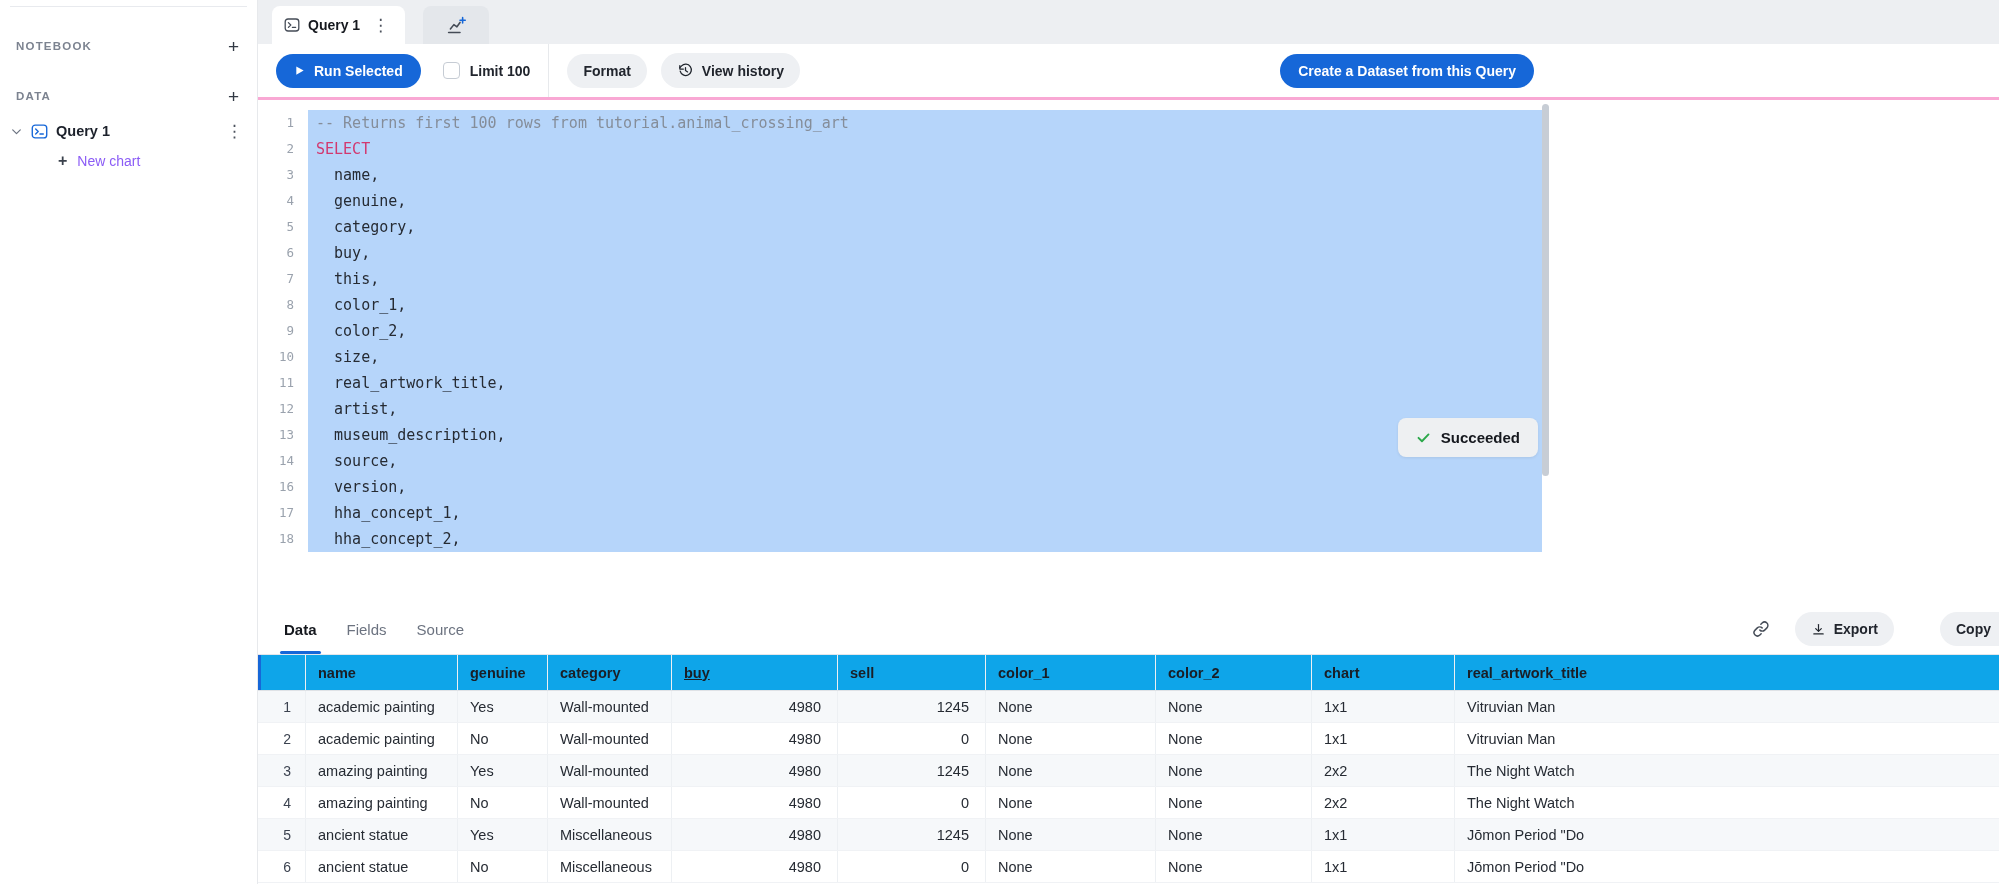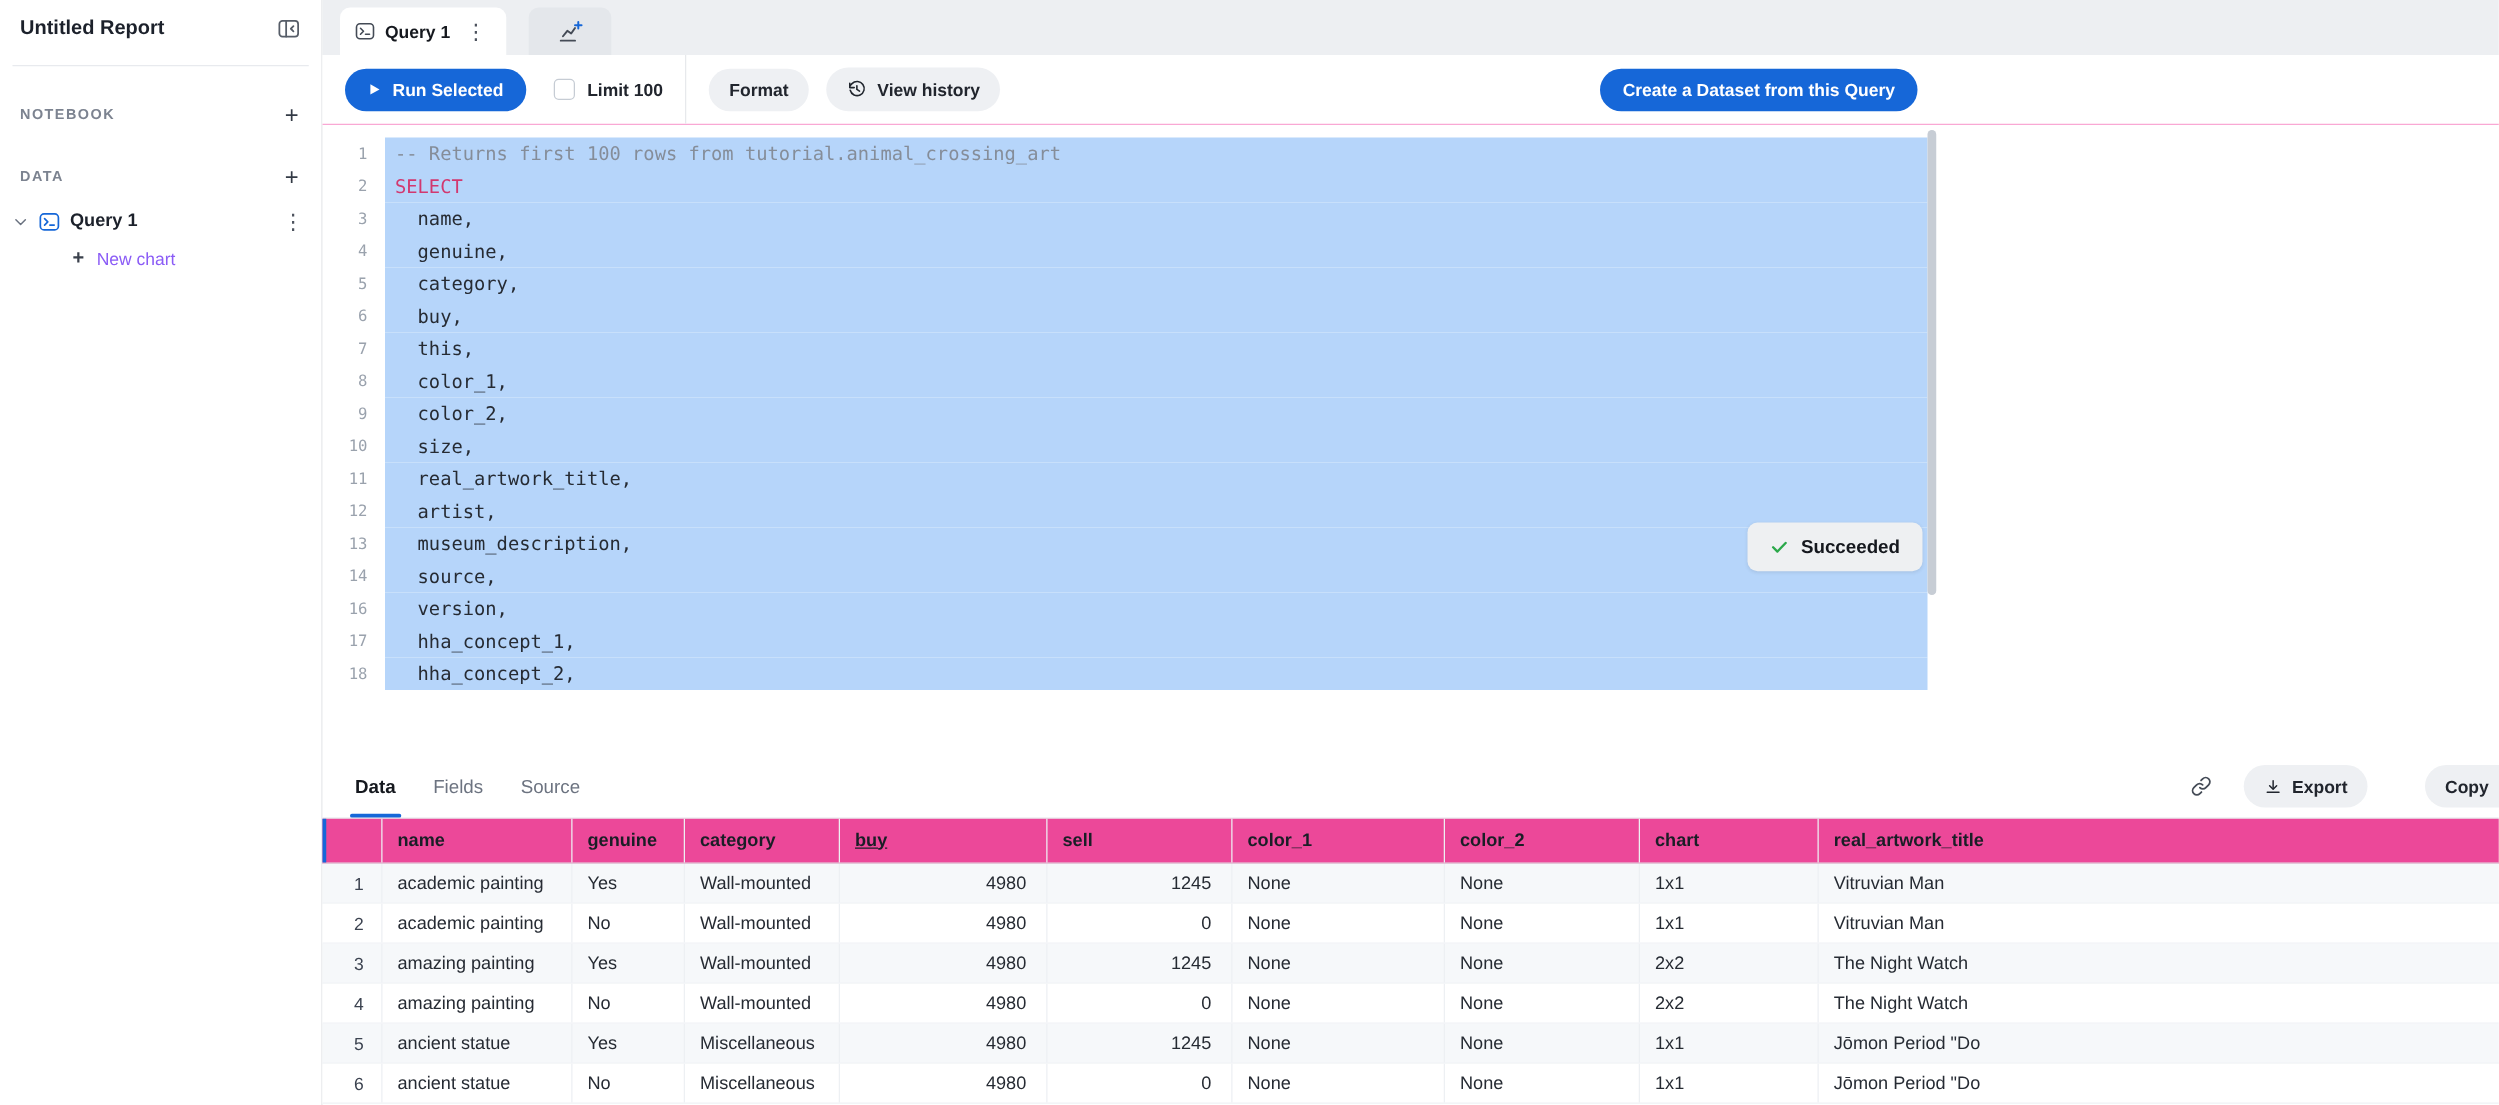--- a/index.html
+++ b/index.html
@@ -39,21 +39,21 @@
   #main{position:absolute;left:258px;top:0;right:0;height:100%;}
 
   .tabstrip{height:44px;background:#edeff2;display:flex;align-items:flex-end;padding-left:14px;}
   .tab{height:38px;display:flex;align-items:center;gap:8px;padding:0 12px;
     border-radius:8px 8px 0 0;}
   .tab.active{background:#fff;}
   .tab .q-icon{color:#444b56;display:flex;}
   .tab-label{font-size:14px;font-weight:700;color:#15181e;}
   .tab.chart{background:#e4e7eb;width:66px;justify-content:center;margin-left:18px;}
 
-  .toolbar{height:56px;background:#fff;border-bottom:1px solid #f9a8d4;}
+  .toolbar{height:56px;background:#fff;border-bottom:3px solid #f9a8d4;}
   .toolbar-inner{width:1294px;height:100%;display:flex;align-items:center;padding-left:18px;}
   .btn-primary{background:var(--accent);color:#fff;border-radius:999px;
     padding:9px 18px;font-size:14px;font-weight:600;display:flex;align-items:center;gap:9px;}
   .chk-group{display:flex;align-items:center;gap:10px;margin-left:22px;}
   .checkbox{width:17px;height:17px;border:1.5px solid #c6ccd4;border-radius:4px;background:#fff;}
   .chk-label{font-size:14px;font-weight:700;color:#21252d;}
   .v-divider{width:1px;align-self:stretch;background:#e7e9ec;margin:0 18px;}
   .btn-soft{background:#eef0f3;border-radius:999px;padding:9px 16px;
     font-size:14px;font-weight:600;color:#21252d;display:flex;align-items:center;gap:8px;}
   .toolbar-spacer{flex:1;}
@@ -82,21 +82,21 @@
   .ptab{font-size:15px;color:#6c7380;margin-right:30px;height:100%;
     display:flex;align-items:center;position:relative;}
   .ptab.active{color:#15181e;font-weight:700;}
   .ptab.active::after{content:"";position:absolute;left:-4px;right:-4px;bottom:0;height:3px;
     background:var(--accent);border-radius:2px;}
   .panel-controls{position:absolute;right:0;top:0;height:50px;display:flex;align-items:center;gap:20px;}
   .copy-btn{margin-left:26px;margin-right:-44px;padding-right:52px;}
 
   .tbl{border-top:1px solid #e3e6ea;}
   .thead{display:flex;height:36px;align-items:center;border-bottom:1px solid #dfe2e6;
-    position:relative;background:#ec4899;}
+    position:relative;background:#0ea5e9;}
   .blue-bar{position:absolute;left:0;top:0;bottom:0;width:3px;background:var(--accent);}
   .th{font-size:14.5px;font-weight:700;color:#1a1e26;padding:0 12px;height:100%;
     display:flex;align-items:center;border-right:1px solid #edf0f3;flex-shrink:0;}
   .th:last-child{border-right:none;}
   .th.numh{width:48px;}
   .row{display:flex;height:32px;align-items:stretch;border-bottom:1px solid #f0f2f5;
     font-size:14.5px;color:#262b33;background:#fff;}
   .row.odd{background:#f6f8fa;}
   .num{width:48px;flex-shrink:0;text-align:right;padding-right:14px;color:#3c4350;
     font-size:14px;display:flex;align-items:center;justify-content:flex-end;
@@ -105,32 +105,20 @@
     flex-shrink:0;overflow:hidden;white-space:nowrap;}
   .td:last-child{border-right:none;}
   .td.r{justify-content:flex-end;padding-right:16px;}
 </style>
 </head>
 <body>
 
 <div id="app">
 
   <aside id="sidebar">
-    <div class="sb-head">
-      <div class="sb-title">Untitled Report</div>
-      <button class="icon-btn">
-        <span style="display:flex">
-          <svg viewBox="0 0 24 24" width="20" height="20" fill="none" stroke="#565d68" stroke-width="1.7" stroke-linecap="round" stroke-linejoin="round">
-              <rect x="3" y="4.5" width="18" height="15" rx="3"></rect>
-              <path d="M9.5 4.5v15"></path>
-              <path d="M16.5 9.5L14 12l2.5 2.5"></path>
-            </svg>
-        </span>
-      </button>
-    </div>
     <div class="sb-divider"></div>
 
     <div class="sb-section">
       <span class="sb-section-label">NOTEBOOK</span>
       <button class="plus-btn">+</button>
     </div>
 
     <div class="sb-section">
       <span class="sb-section-label">DATA</span>
       <button class="plus-btn">+</button>

